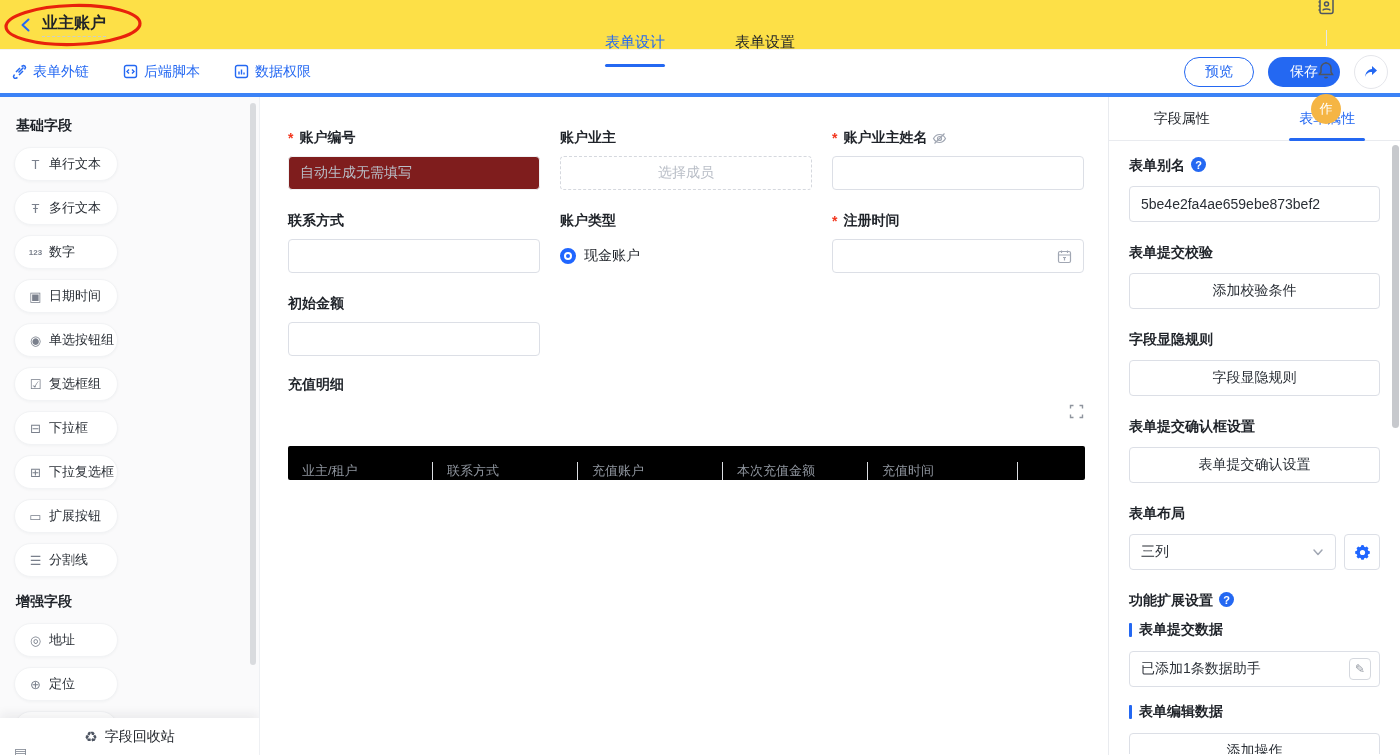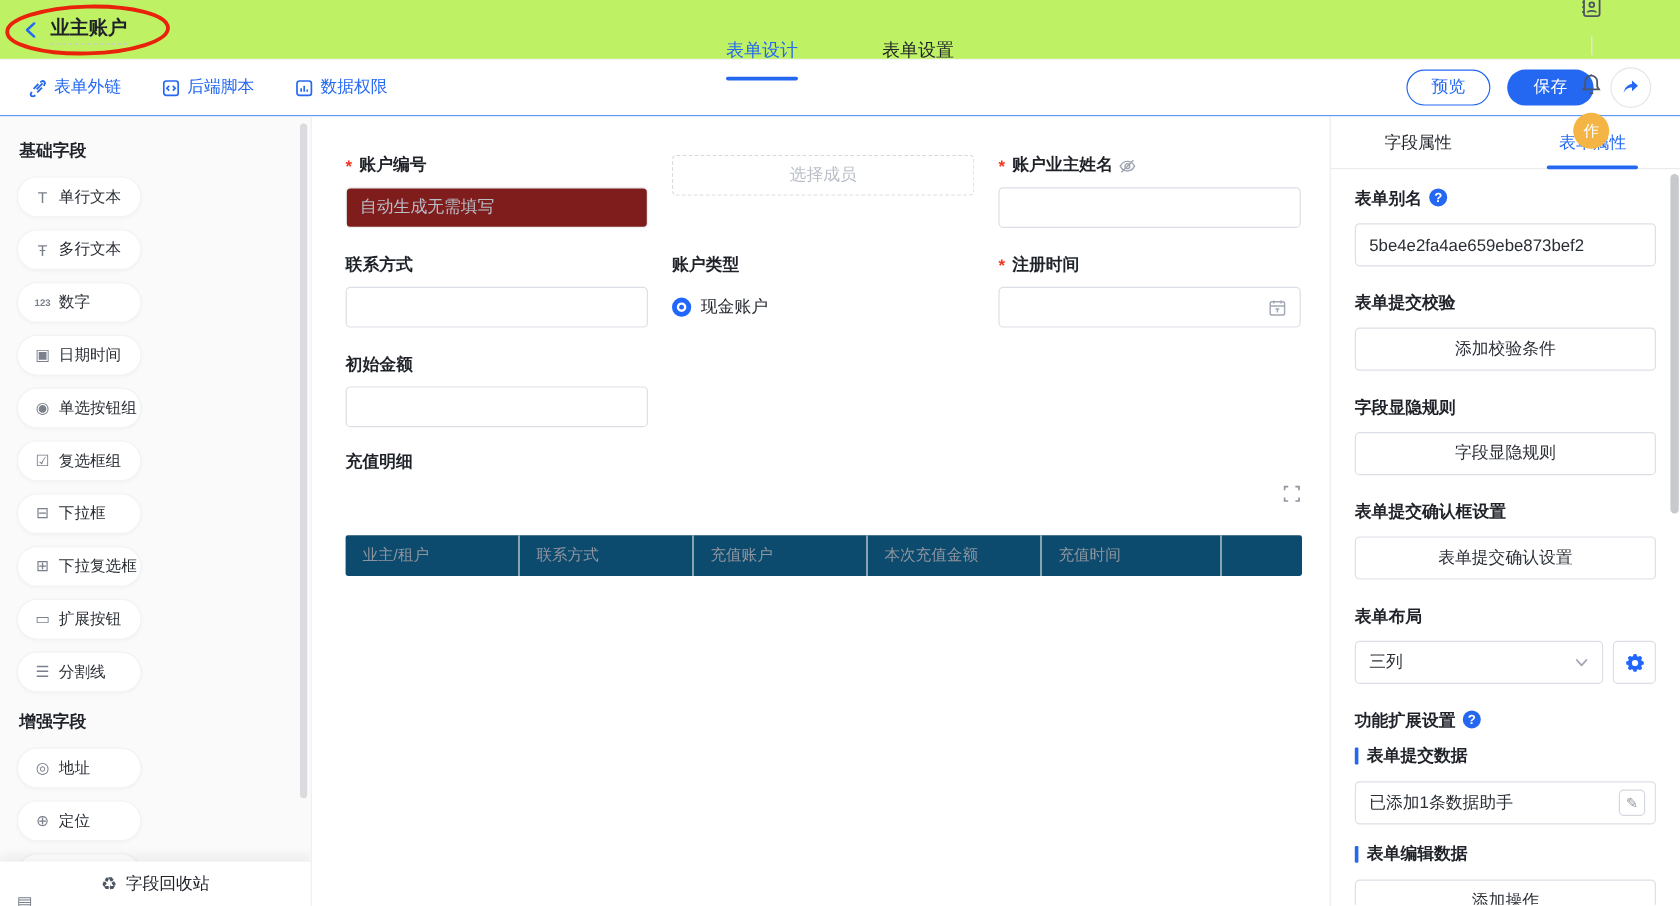--- a/index.html
+++ b/index.html
@@ -1,37 +1,37 @@
 <!DOCTYPE html>
 <html><head>
 <meta charset="utf-8">
 <style>
   * { margin:0; padding:0; box-sizing:border-box; }
   html,body { width:1400px; height:755px; overflow:hidden; }
   body { font-family:"Liberation Sans","DejaVu Sans",sans-serif; background:#fff; color:#1f2329; position:relative; }
   .app { width:1400px; height:755px; display:flex; flex-direction:column; position:relative; }
 
   
-  .header { height:50px; display:flex; align-items:center; position:relative; border-bottom:1px solid #f2f3f5; background:#bef264; flex:0 0 50px; }
+  .header { height:50px; display:flex; align-items:center; position:relative; border-bottom:1px solid #f2f3f5; background:#fde047; flex:0 0 50px; }
   .back-wrap { display:flex; align-items:center; gap:8px; padding-left:18px; cursor:pointer; }
   .back-ico { color:#2468F2; display:flex; }
   .hd-title { font-size:16px; font-weight:bold; color:#1f2329; border-bottom:1px dashed #c9ccd1; padding-bottom:2px; }
   .annot { position:absolute; left:1px; top:2px; pointer-events:none; }
   .hd-tabs { position:absolute; left:0; right:0; top:17px; height:50px; display:flex; justify-content:center; gap:70px; align-items:center; }
   .hd-tab { font-size:15px; color:#1f2329; height:50px; display:flex; align-items:center; position:relative; cursor:pointer; }
   .hd-tab.active { color:#2468F2; }
   .hd-tab.active::after { content:""; position:absolute; left:0; right:0; bottom:0; height:3px; background:#2468F2; border-radius:2px; }
   .hd-right { margin-left:auto; display:flex; align-items:center; gap:14px; padding-right:28px; position:relative; z-index:2;flex-direction:column; }
   .btn-green { background:#53BE8F; color:#fff; font-size:14px; border:none; border-radius:16px; height:27px; padding:0 18px; cursor:pointer; }
   .hd-div { width:1px; height:16px; background:#e5e6eb; }
   .hd-ico { color:#4e5562; display:flex; cursor:pointer; }
   .avatar { width:30px; height:30px; border-radius:50%; background:#F5B544; color:#fff; font-size:13px; display:flex; align-items:center; justify-content:center; cursor:pointer; }
 
   
-  .toolbar { height:47px; flex:0 0 47px; display:flex; align-items:center; border-bottom:1px solid #3b82f6; background:#fff; padding:0 24px; }
+  .toolbar { height:47px; flex:0 0 47px; display:flex; align-items:center; border-bottom:4px solid #3b82f6; background:#fff; padding:0 12px; }
   .tb-links { display:flex; gap:34px; }
   .tb-link { display:flex; align-items:center; gap:6px; color:#2468F2; font-size:14px; cursor:pointer; }
   .tb-right { margin-left:auto; display:flex; align-items:center; gap:14px; }
   .btn-preview { height:30px; padding:0 20px; border-radius:16px; border:1px solid #2468F2; color:#2468F2; background:#fff; font-size:14px; cursor:pointer; }
   .btn-save { height:30px; padding:0 22px; border-radius:16px; border:none; color:#fff; background:#2468F2; font-size:14px; cursor:pointer; }
   .btn-share { width:34px; height:34px; border-radius:50%; border:1px solid #e5e6eb; background:#fff; display:flex; align-items:center; justify-content:center; color:#2468F2; cursor:pointer; }
 
   
   .body { flex:1; display:flex; min-height:0; position:relative; }
 
@@ -57,21 +57,21 @@
   .inp .ph { color:#b9bec7; }
   .inp.disabled { background:#7f1d1d; border-color:#f0f1f3; }
   .inp.dashed { border-style:dashed; border-color:#d5d8de; justify-content:center; }
   .inp .tail-ico { margin-left:auto; color:#a1a7b3; display:flex; }
   .radio-line { height:34px; display:flex; align-items:center; gap:8px; }
   .radio { width:16px; height:16px; border:4.5px solid #2066ff; border-radius:50%; background:#fff; position:relative; flex:0 0 16px; }
   .radio::after { content:""; position:absolute; left:50%; top:50%; width:4px; height:4px; margin:-2px 0 0 -2px; border-radius:50%; background:#2066ff; }
   .radio-label { font-size:14px; color:#1f2329; }
   .subtable { position:relative; margin-top:-2px; }
   .expand-ico { position:absolute; right:0; top:28px; color:#8f959e; cursor:pointer; display:flex; }
-  .sub-head { display:flex; height:34px; margin-top:52px; background:#0c4a6e; border-radius:2px; overflow:hidden; width:797px; }
+  .sub-head { display:flex; height:34px; margin-top:52px; background:#000000; border-radius:2px; overflow:hidden; width:797px;align-items:flex-end; }
   .sub-th { font-size:13px; color:#8f959e; display:flex; align-items:center; padding-left:14px; border-right:1px solid #dcdee2; }
   .sub-th:nth-child(1){width:145px;} .sub-th:nth-child(2){width:145px;} .sub-th:nth-child(3){width:145px;} .sub-th:nth-child(4){width:145px;} .sub-th:nth-child(5){width:150px;}
   .sub-th.empty { flex:1; border-right:none; }
 
   
   .panel { width:292px; flex:0 0 292px; background:#fff; border-left:1px solid #e9ebef; position:relative; }
   .p-tabs { height:44px; display:flex; border-bottom:1px solid #e9ebef; }
   .p-tab { flex:1; display:flex; align-items:center; justify-content:center; font-size:14px; color:#1f2329; position:relative; cursor:pointer; }
   .p-tab.active { color:#2468F2; }
   .p-tab.active::after { content:""; position:absolute; left:50%; bottom:-1px; transform:translateX(-50%); width:76px; height:3px; background:#2468F2; border-radius:2px; }
@@ -245,20 +245,23 @@
         <div class="fcol">
           <div class="flabel">
               <span class="req">*</span>
               <span>账户编号</span>
             </div>
           <div class="inp disabled">
               <span class="ph">自动生成无需填写</span>
             </div>
         </div>
         <div class="fcol">
+          <div class="flabel">
+              <span>账户业主</span>
+            </div>
           <div class="inp dashed">
               <span class="ph">选择成员</span>
             </div>
         </div>
         <div class="fcol">
           <div class="flabel">
             <span class="req">*</span>
             <span>账户业主姓名</span>
             <span style="display:flex;color:#a1a7b3;">
               <svg width="15" height="15" viewBox="0 0 15 15" fill="none" stroke="#a1a7b3" stroke-width="1.2">

